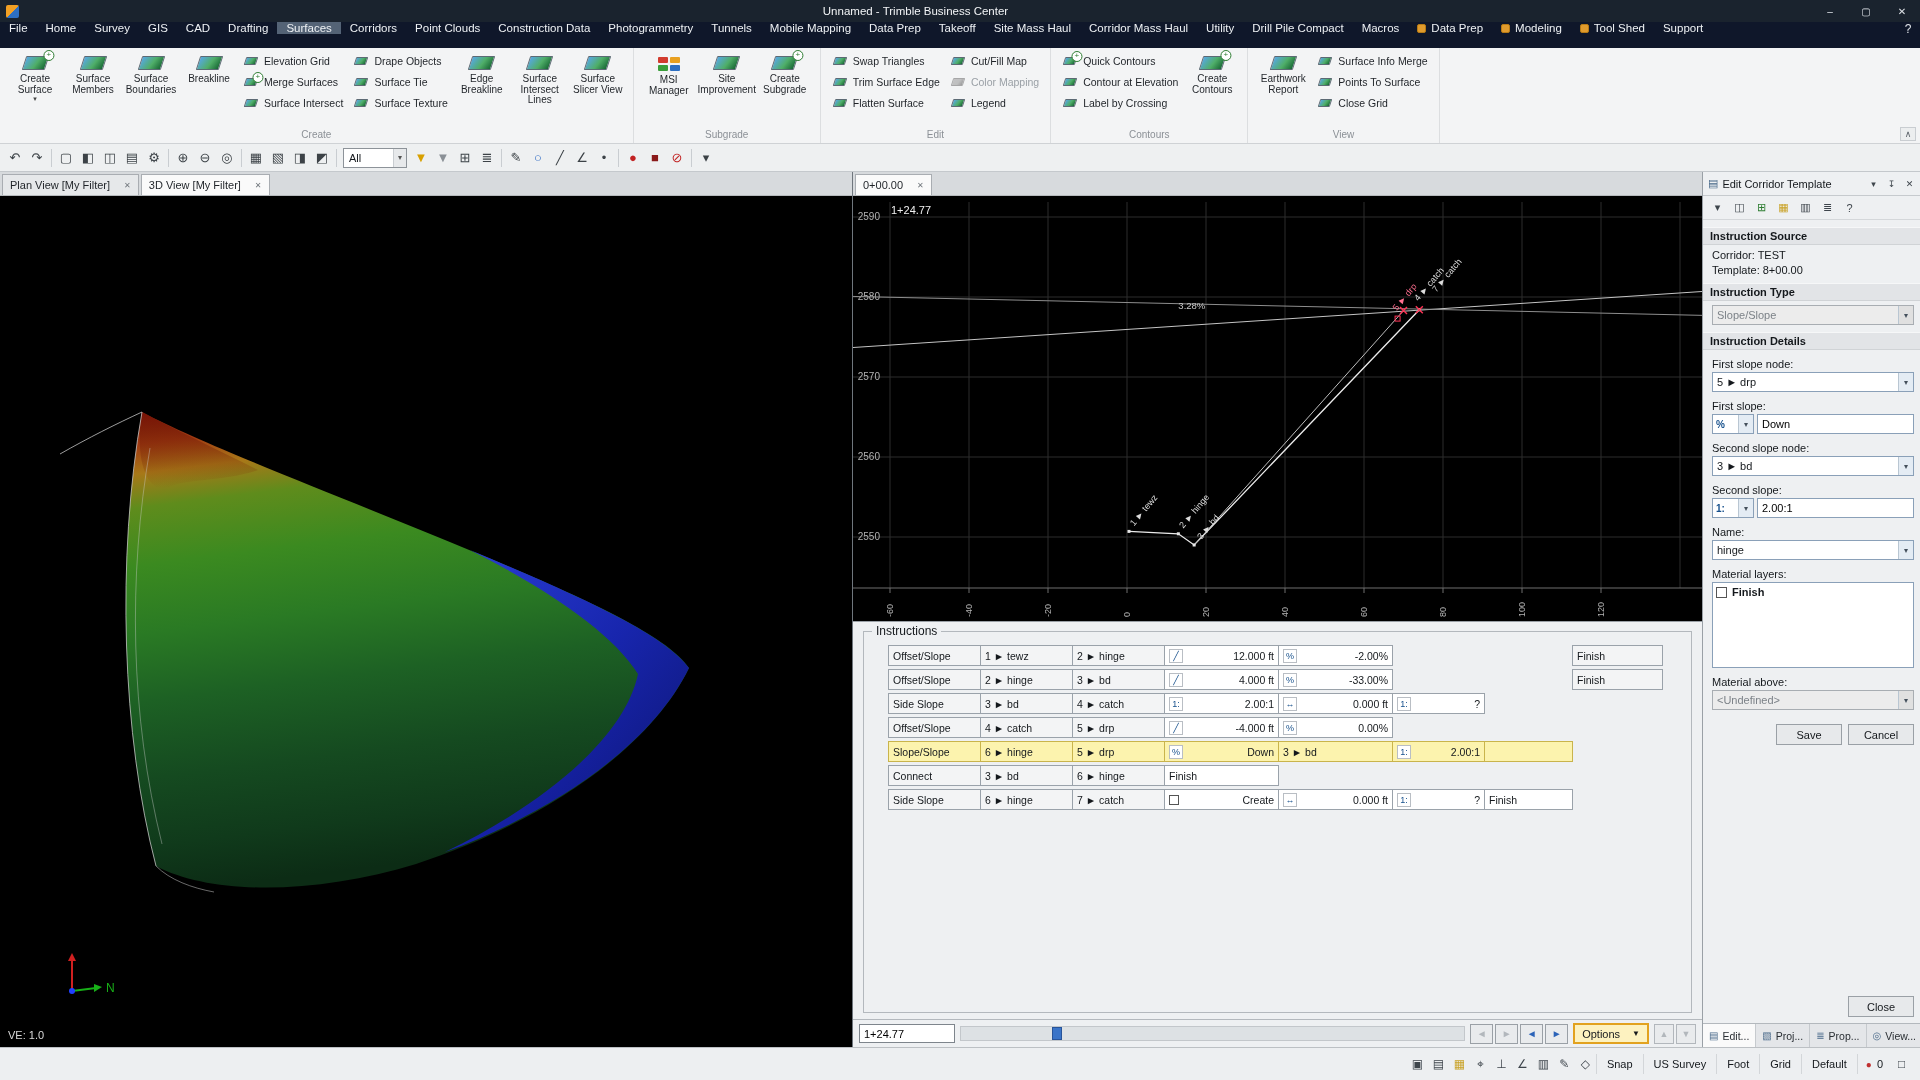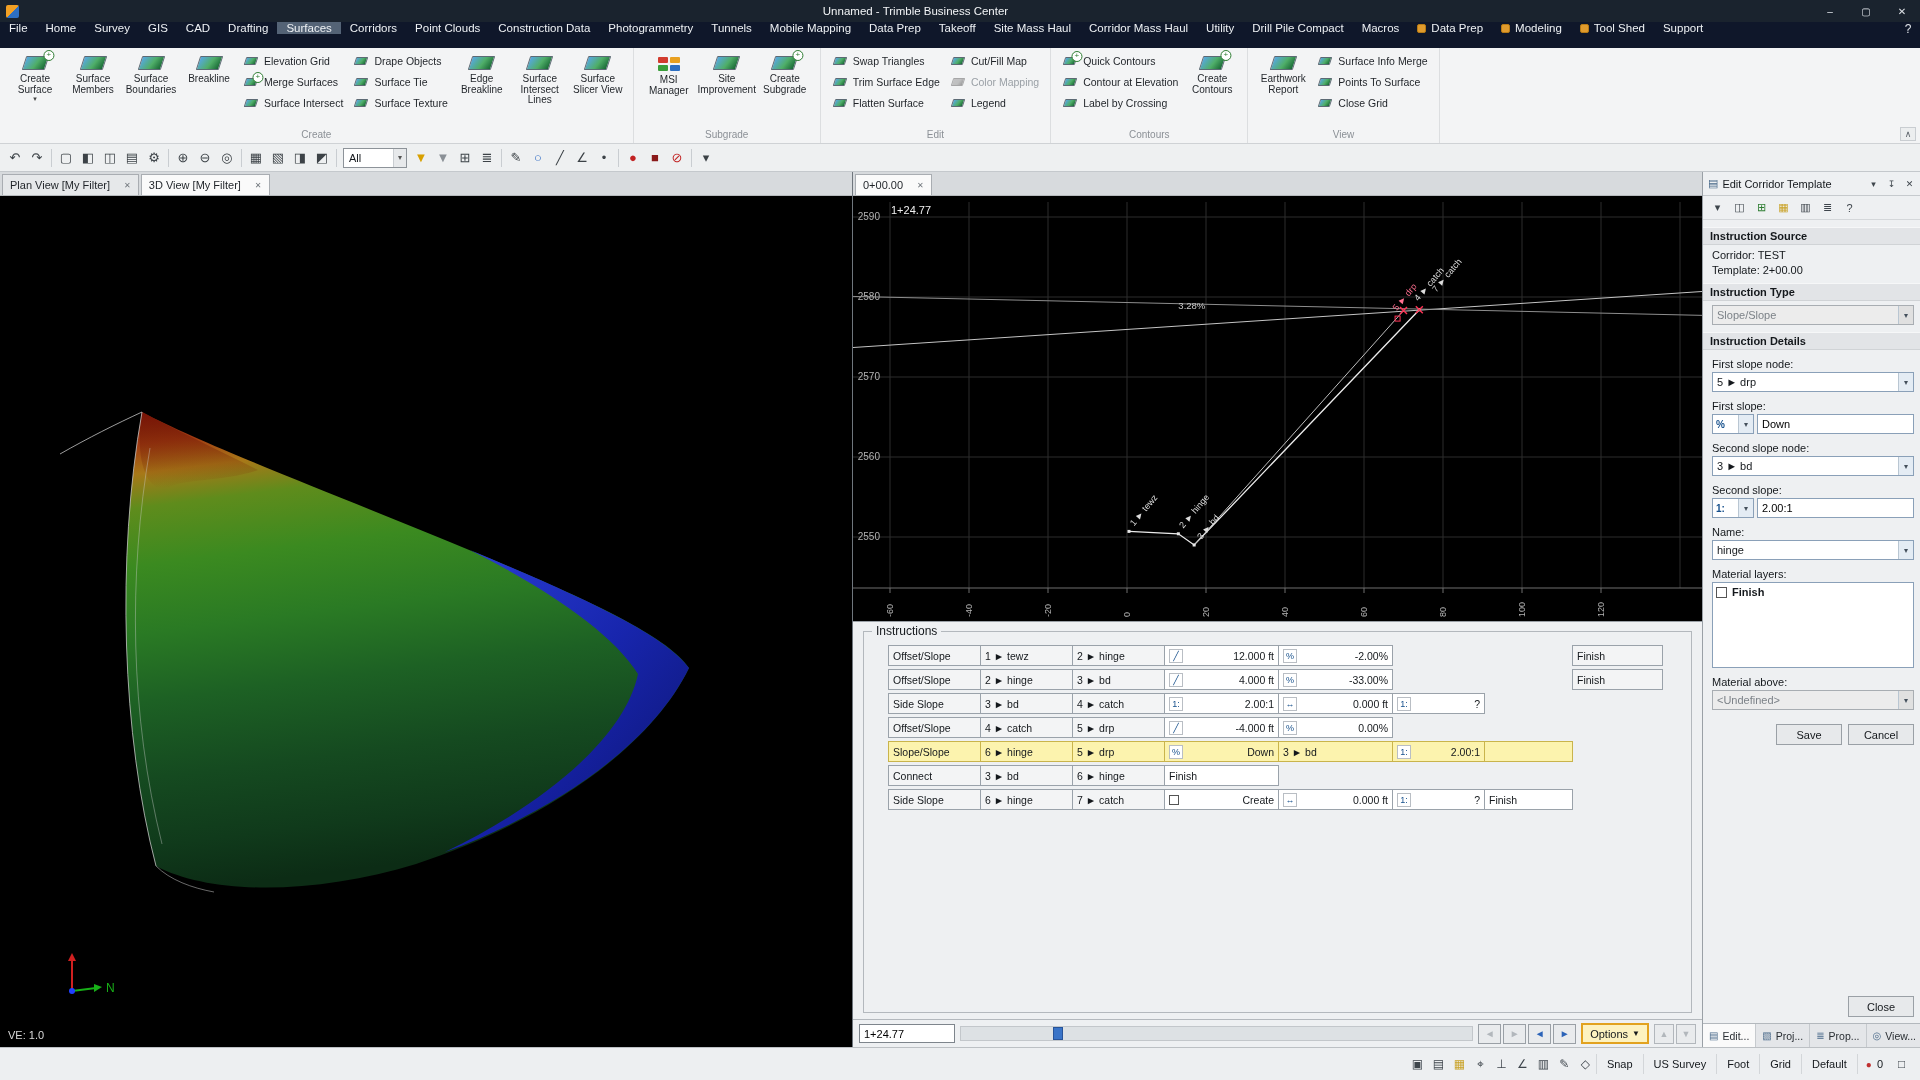--- a/index.html
+++ b/index.html
@@ -81,21 +81,21 @@
   .ctx{white-space:nowrap}
   .icell.val .ctx{margin-left:auto}
 
   .navbar{height:28px;display:flex;align-items:center;gap:5px;padding:0 6px;background:#eef0f2;border-top:1px solid #b3b8bd;flex:none}
   .stin{width:96px;height:19px;border:1px solid #7e858c;font:11px "Liberation Sans",sans-serif;padding:0 4px;background:#fff}
   .slider{flex:1;height:15px;background:#dde1e4;border:1px solid #c3c7cb;position:relative}
   .thumb{position:absolute;top:0;width:10px;height:13px;background:#3a74c8;border:1px solid #28549a}
   .navb{width:23px;height:20px;border:1px solid #9aa0a6;background:#e9ebed;display:flex;align-items:center;justify-content:center;font-size:10px;color:#565c62}
   .navb.accent{color:#2b63b8;font-weight:bold}
   .navb.dis{color:#b2b7bc}
-  .optbtn{height:21px;display:flex;align-items:center;gap:4px;padding:0 7px;font:11px "Liberation Sans",sans-serif;background:#fdf2c0;border:2px solid #e2a21f;color:#15181c}
+  .optbtn{height:21px;display:flex;align-items:center;gap:12px;padding:0 7px;font:11px "Liberation Sans",sans-serif;background:#fdf2c0;border:2px solid #e2a21f;color:#15181c}
   .optbtn .caret{font-size:8px}
   .navsm{width:20px;height:20px;border:1px solid #b2b7bc;background:#e9ebed;display:flex;align-items:center;justify-content:center;font-size:9px;color:#b2b7bc}
 
   
   .phdr{height:24px;display:flex;align-items:center;padding:0 5px;border-bottom:1px solid #c6cace;font-size:11px;flex:none}
   .phico{color:#4a6a8a;margin-right:4px;font-size:11px}
   .phtitle{flex:1}
   .phbtn{width:17px;height:17px;display:inline-flex;align-items:center;justify-content:center;font-size:9px;color:#3e454c;margin-left:1px}
   .ptb{height:24px;display:flex;align-items:center;gap:3px;padding:0 5px;border-bottom:1px solid #d4d7da;flex:none}
   .ptbi{width:19px;height:19px;display:flex;align-items:center;justify-content:center;font-size:11px;color:#3e454c}
@@ -772,21 +772,21 @@
           <span class="ptbi">◫</span>
           <span class="ptbi" style="color: rgb(46, 125, 50);">⊞</span>
           <span class="ptbi" style="color: rgb(201, 162, 39);">▦</span>
           <span class="ptbi">▥</span>
           <span class="ptbi">≣</span>
           <span class="ptbi">?</span>
         </div>
       <div class="pcontent">
         <div class="psec">Instruction Source</div>
         <div class="ptext">Corridor: TEST</div>
-        <div class="ptext">Template: 2+00.00</div>
+        <div class="ptext">Template: 8+00.00</div>
 
         <div class="psec">Instruction Type</div>
         <div class="pselect disabled">
           <span>Slope/Slope</span>
           <span class="ddc">▾</span>
         </div>
 
         <div class="psec">Instruction Details</div>
 
         <div class="plab">First slope node:</div>

